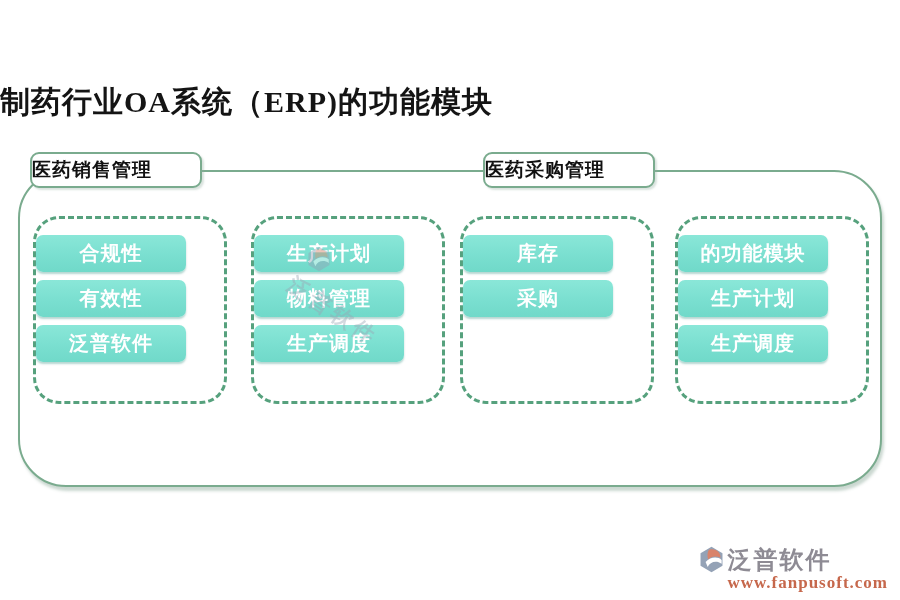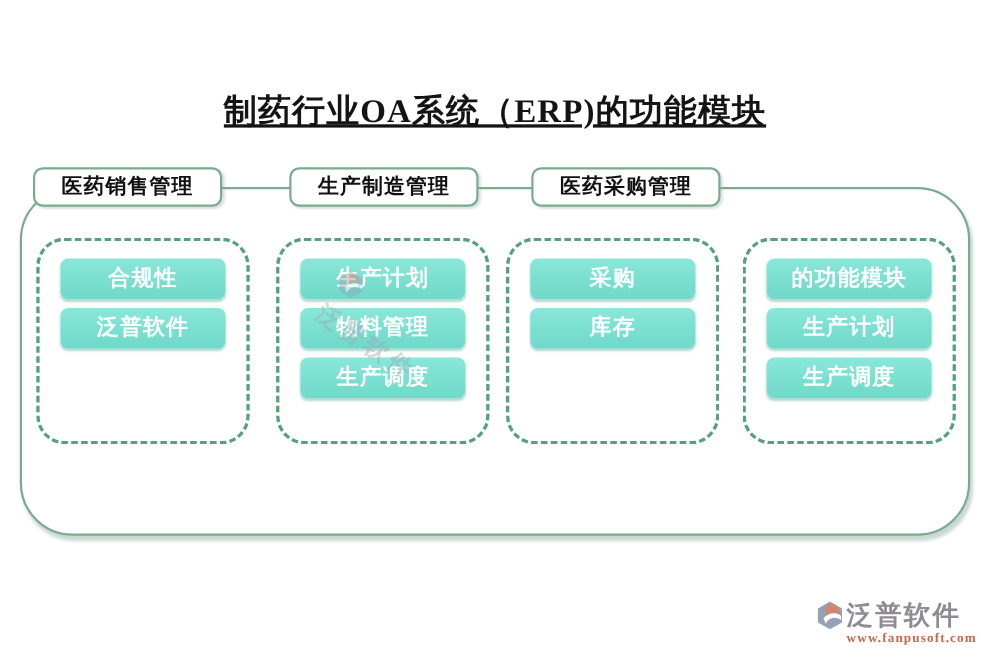--- a/index.html
+++ b/index.html
@@ -1,42 +1,41 @@
 <!DOCTYPE html>
 <html><head>
 <meta charset="utf-8">
 <style>
   html,body{margin:0;padding:0;background:#ffffff;}
   .page{
     position:relative;width:900px;height:600px;background:#fff;overflow:hidden;
     font-family:"Liberation Serif", serif;
   }
   .title{
-    position:absolute;left:0;top:82px;width:100%;text-align:center;
+    position:absolute;left:0;top:82px;width:100%;text-align:left;
     font-size:30px;line-height:40px;font-weight:700;color:#141414;
     letter-spacing:1px;
-    text-decoration:underline;
   }
   .outer-box{
     position:absolute;left:18px;top:170px;width:860px;height:313px;
     border:2px solid #7aab8e;border-radius:48px;background:#fff;
     box-shadow:2px 4px 3px rgba(140,168,152,0.45);
   }
   .col-header{
     position:absolute;top:152px;width:168px;height:32px;
     background:#fff;border:2px solid #7aab8e;border-radius:9px;
-    font-size:19px;font-weight:700;color:#111;text-align:center;line-height:32px;
+    font-size:19px;font-weight:700;color:#111;text-align:left;line-height:32px;
     box-shadow:2px 2px 2px rgba(150,175,160,0.35);
     z-index:3;letter-spacing:1px;
   }
   .dash-box{
     position:absolute;top:216px;width:194px;height:188px;
     border:3px dashed #56a17d;border-radius:26px;background:transparent;
     box-sizing:border-box;z-index:2;
-    display:flex;flex-direction:column;align-items:center;
+    display:flex;flex-direction:column;align-items:flex-start;
     padding-top:16px;gap:8px;
   }
   .chip{
     width:150px;height:37px;border-radius:7px;flex:0 0 auto;
     background:linear-gradient(180deg,#8ae7d8 0%,#7adfd0 55%,#70d9c9 100%);
     box-shadow:0 2px 2px rgba(110,175,165,0.5);
     color:#ffffff;font-size:20px;font-weight:700;text-align:center;line-height:37px;
     letter-spacing:1px;
   }
   .watermark{position:absolute;left:298px;top:246px;z-index:5;pointer-events:none;}
@@ -49,50 +48,50 @@
   }
   .branding{position:absolute;right:12px;top:546px;z-index:4;text-align:left;}
   .brand-row{display:flex;align-items:center;gap:2px;}
   .brand-icon{width:27px;height:27px;flex:0 0 auto;}
   .brand-name{
     font-family:"Liberation Sans", sans-serif;
     font-size:24px;font-weight:700;color:#8e8b94;letter-spacing:2px;line-height:27px;
   }
   .brand-url{
     margin-top:0;margin-left:29px;
-    font-size:12px;font-weight:700;color:#c6684c;letter-spacing:1px;
+    font-size:17px;font-weight:700;color:#c6684c;letter-spacing:1px;
   }
 </style>
 </head>
 <body>
 
 <div class="page">
 
   <div class="title">制药行业OA系统（ERP)的功能模块</div>
 
   <div class="outer-box"></div>
 
   <div class="col-header" style="left:30px">医药销售管理</div>
-  <div class="col-header" style="left:263px">生产制造管理</div>
   <div class="col-header" style="left:483px">医药采购管理</div>
 
   <div class="dash-box" style="left:33px">
     <div class="chip">合规性</div>
+    <div class="chip">有效性</div>
     <div class="chip">泛普软件</div>
   </div>
 
   <div class="dash-box" style="left:251px">
     <div class="chip">生产计划</div>
     <div class="chip">物料管理</div>
     <div class="chip">生产调度</div>
   </div>
 
   <div class="dash-box" style="left:460px">
+    <div class="chip">库存</div>
     <div class="chip">采购</div>
-    <div class="chip">库存</div>
   </div>
 
   <div class="dash-box" style="left:675px">
     <div class="chip">的功能模块</div>
     <div class="chip">生产计划</div>
     <div class="chip">生产调度</div>
   </div>
 
   <div class="watermark">
     <svg class="wm-icon" viewBox="0 0 32 32">

